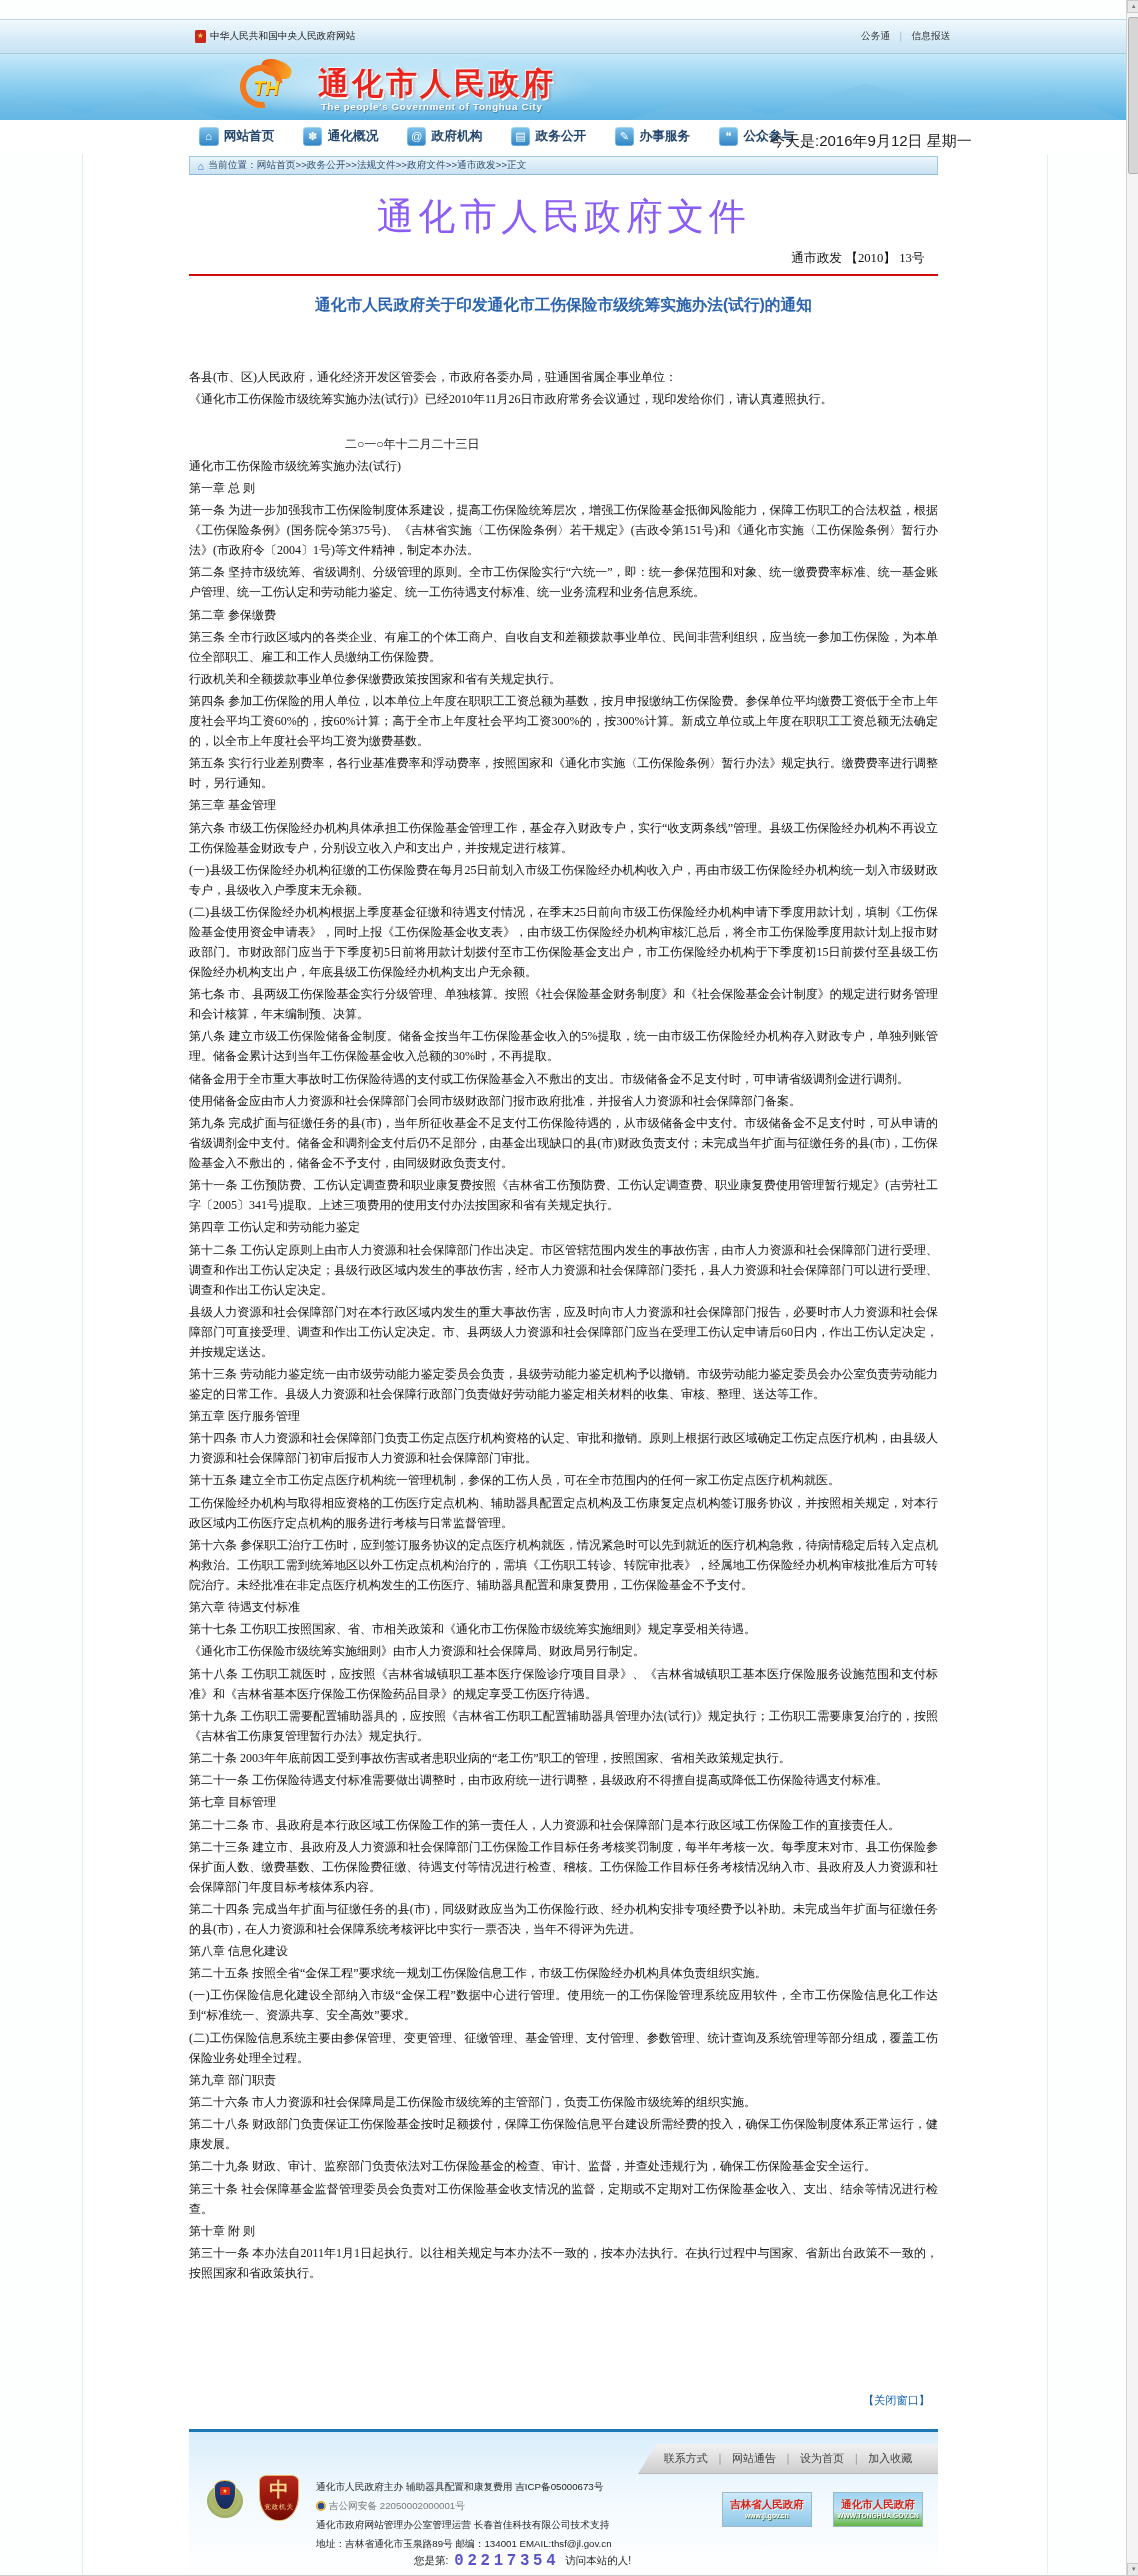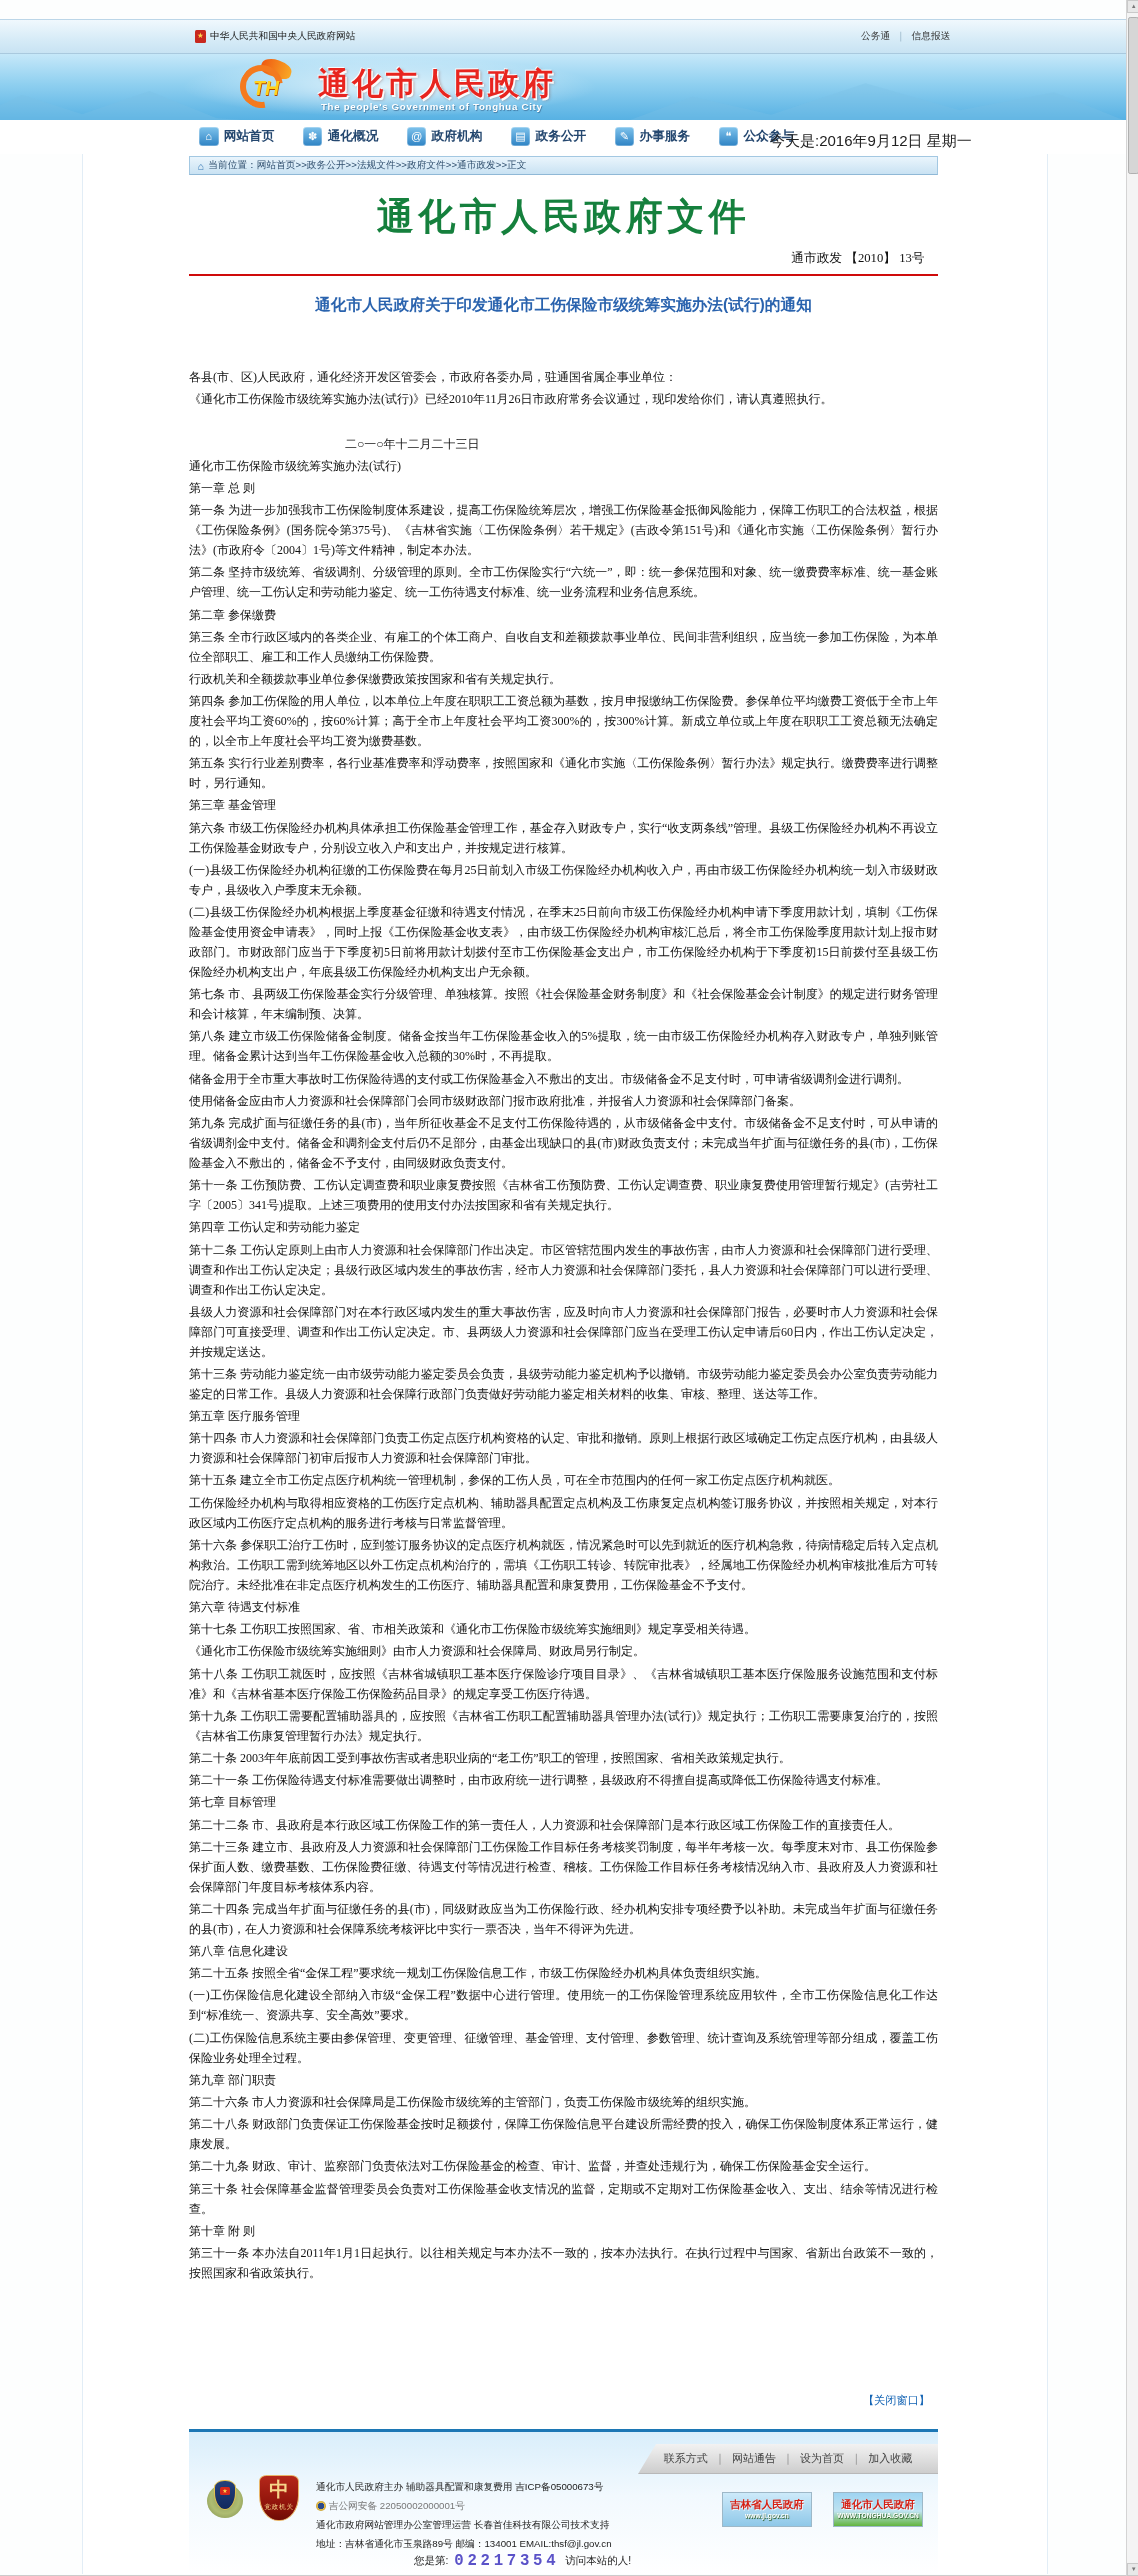--- a/index.html
+++ b/index.html
@@ -56,21 +56,21 @@
     display:flex; align-items:center; font-size:9.7px; color:#31506f; }
   #breadcrumb .home-icon { color:#3c7cb6; margin:0 4.5px 0 7.5px; font-size:10.5px; }
   #breadcrumb a { color:#31506f; text-decoration:none; cursor:pointer; }
 
   
   #sheet { position:absolute; left:82px; top:154px; width:966px; height:2420px; background:#ffffff;
     border-left:0.7px solid #e2edf6; border-right:0.7px solid #e2edf6; }
 
   
   #doc-banner-title { position:absolute; left:189px; top:192px; width:749px; text-align:center;
-    font-size:37px; font-weight:bold; letter-spacing:4.5px; color:#15803d;
+    font-size:37px; font-weight:normal; letter-spacing:4.5px; color:#8b5cf6;
     font-family:"Liberation Serif", serif; }
   #doc-number { position:absolute; left:189px; top:250px; width:749px; text-align:right;
     padding-right:13.5px; font-size:12.7px; color:#111; font-family:"Liberation Serif", serif; }
   #red-rule { position:absolute; left:189px; top:274px; width:749px; height:2.2px; background:#cf0a0a; }
   #doc-title { position:absolute; left:189px; top:295px; width:749px; text-align:center;
     font-size:15.7px; font-weight:bold; color:#2a63ae; }
   #doc-body { position:absolute; left:189px; top:347px; width:749px; height:2043px; overflow:hidden;
     font-family:"Liberation Serif", serif; font-size:12px; line-height:20px; color:#111;margin-top:20px; }
   #doc-body p.para { margin-bottom:2.2px; text-align:justify; }
   #doc-body p.blank { height:20px; }

